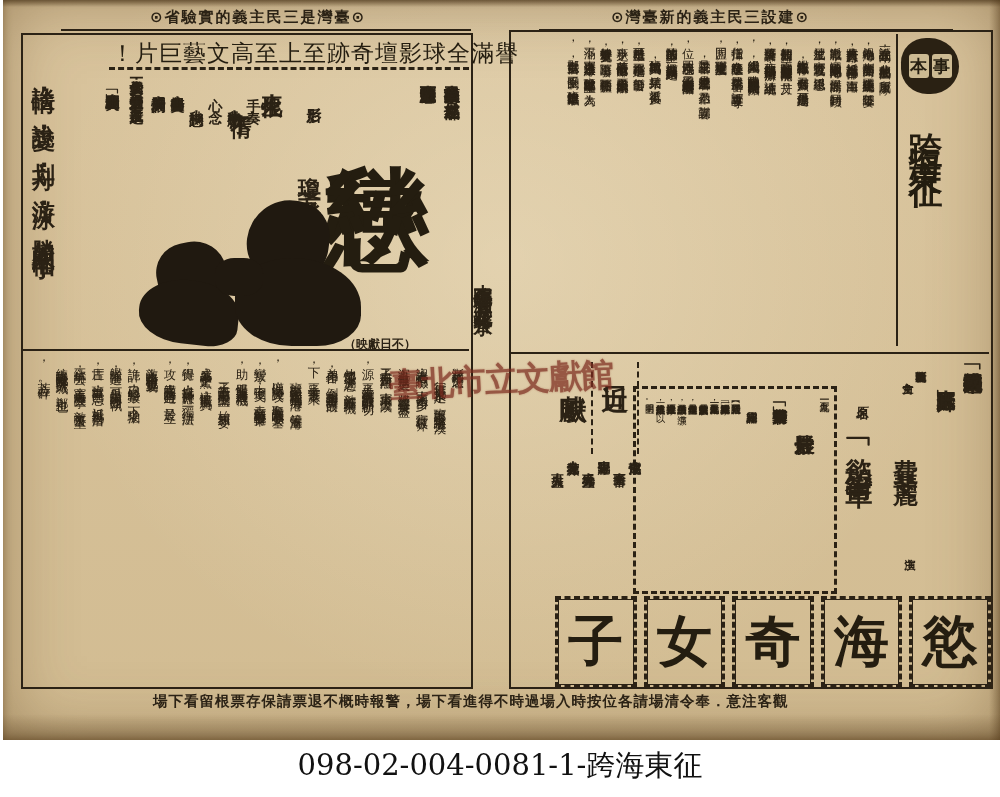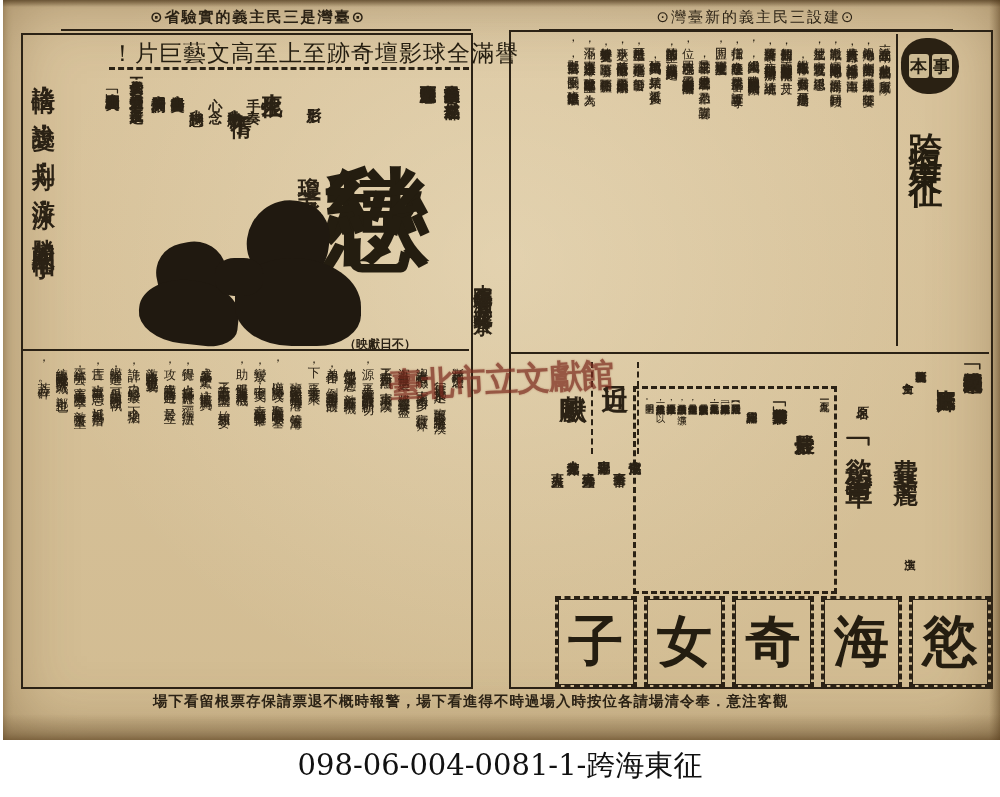--- a/index.html
+++ b/index.html
@@ -17,21 +17,21 @@
   #edgeTop{left:0;top:0;width:1000px;height:7px;background:linear-gradient(rgba(60,40,15,.55),rgba(60,40,15,0));}
   #edgeRight{left:986px;top:0;width:14px;height:740px;background:linear-gradient(90deg,rgba(70,45,15,0),rgba(70,45,15,.45));}
   #edgeBottom{left:0;top:714px;width:1000px;height:26px;background:linear-gradient(rgba(70,45,15,0),rgba(70,45,15,.38));}
 
   .v{position:absolute;writing-mode:vertical-rl;text-orientation:upright;
      white-space:pre-line;color:var(--ink);overflow:hidden;line-break:anywhere;}
   .h{position:absolute;color:var(--ink);white-space:nowrap;}
   .rule{position:absolute;background:var(--ink);}
 
   #slogL{left:130px;top:8px;width:250px;text-align:center;font-size:15px;font-weight:bold;letter-spacing:2px;}
-  #slogR{left:608px;top:8px;width:290px;text-align:center;font-size:15px;font-weight:normal;letter-spacing:2px;}
+  #slogR{left:608px;top:8px;width:290px;font-size:15px;font-weight:bold;letter-spacing:2px;}
   #lineL{left:58px;top:29px;width:410px;height:2px;}
   #lineR{left:536px;top:29px;width:414px;height:2px;}
 
   #frameL{position:absolute;left:18px;top:33px;width:448px;height:652px;border:2.5px solid var(--ink);}
   #frameR{position:absolute;left:506px;top:30px;width:480px;height:655px;border:2.5px solid var(--ink);}
 
   
   #banner{left:108px;top:38px;width:358px;font-size:23px;font-weight:400;letter-spacing:1px;color:var(--ink2);}
   #bannerline{left:106px;top:67px;width:360px;height:0;border-top:3px dashed var(--ink);}
   #tagline{left:413px;top:74px;height:285px;font-size:16px;font-weight:bold;line-height:24px;}
@@ -247,13 +247,13 @@
 
   <div class="h" id="notice">場下看留根票存保請票退不概時報警，場下看進得不時過場入時按位各請場清令奉．意注客觀</div>
 
   <div id="wm">臺北市立文獻館</div>
 
   <div class="edge" id="edgeTop"></div>
   <div class="edge" id="edgeRight"></div>
   <div class="edge" id="edgeBottom"></div>
 </div>
 
-<div id="caption">098-06-004-0081-1-跨海東征</div>
+<div id="caption">098-02-004-0081-1-跨海東征</div>
 
 </body></html>

